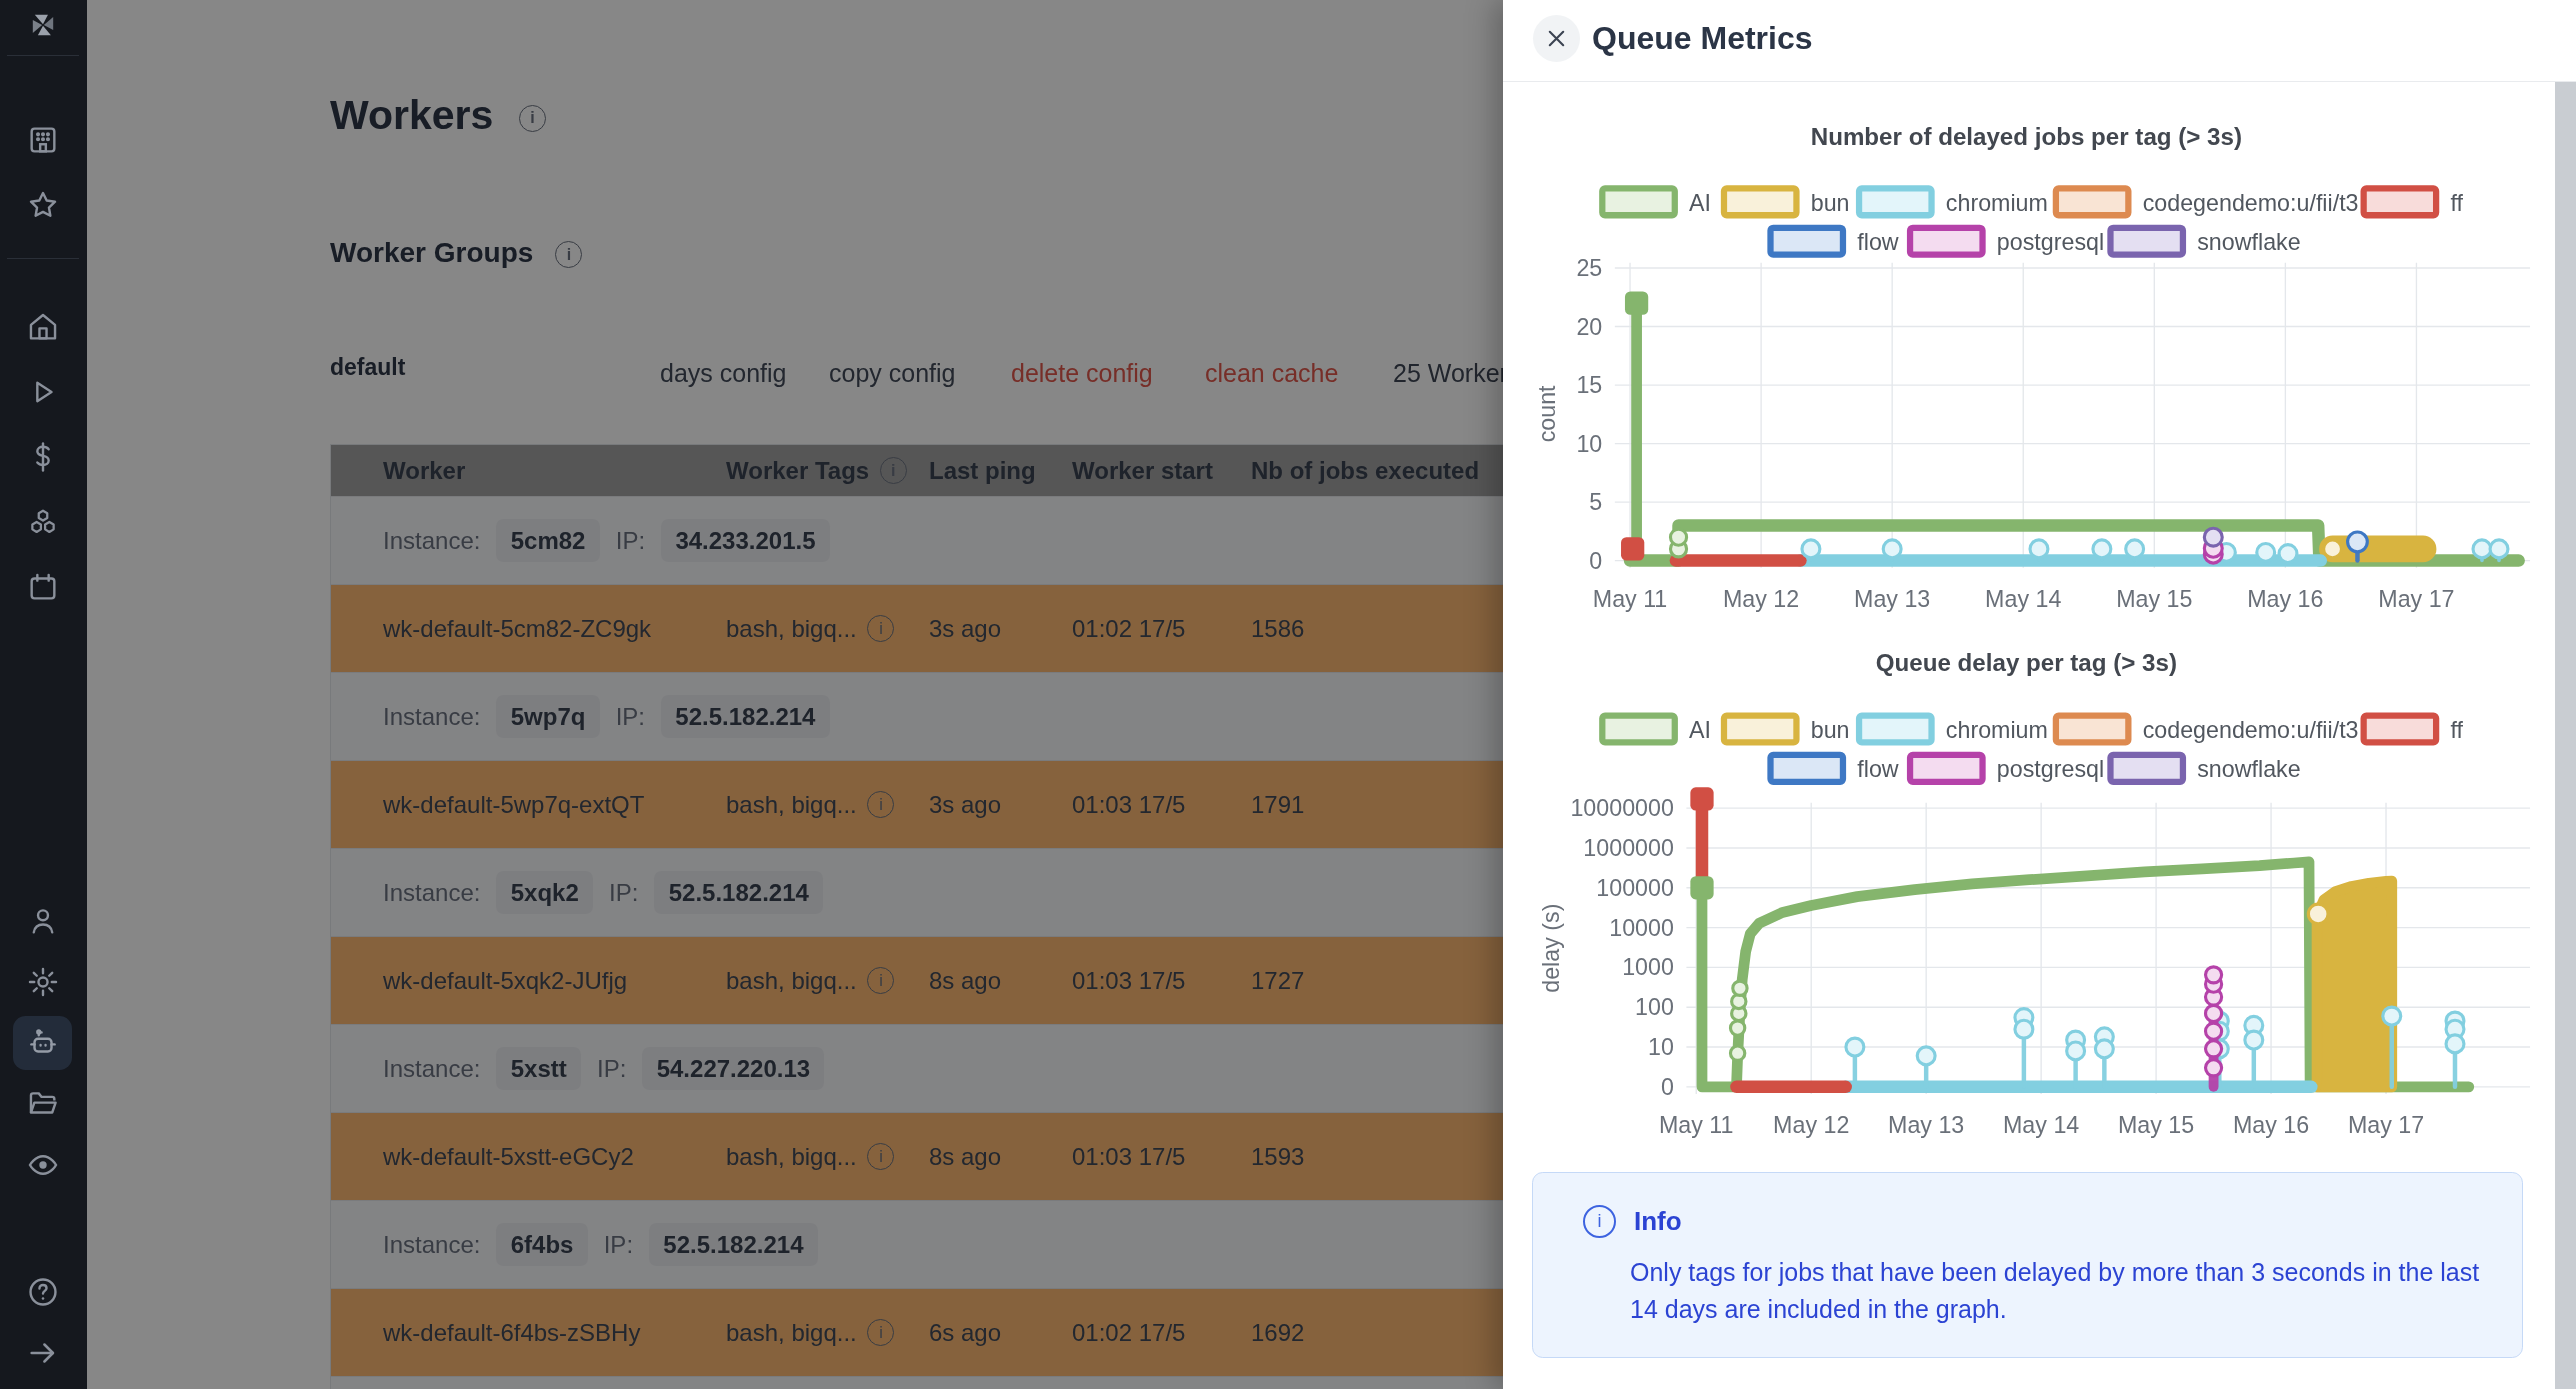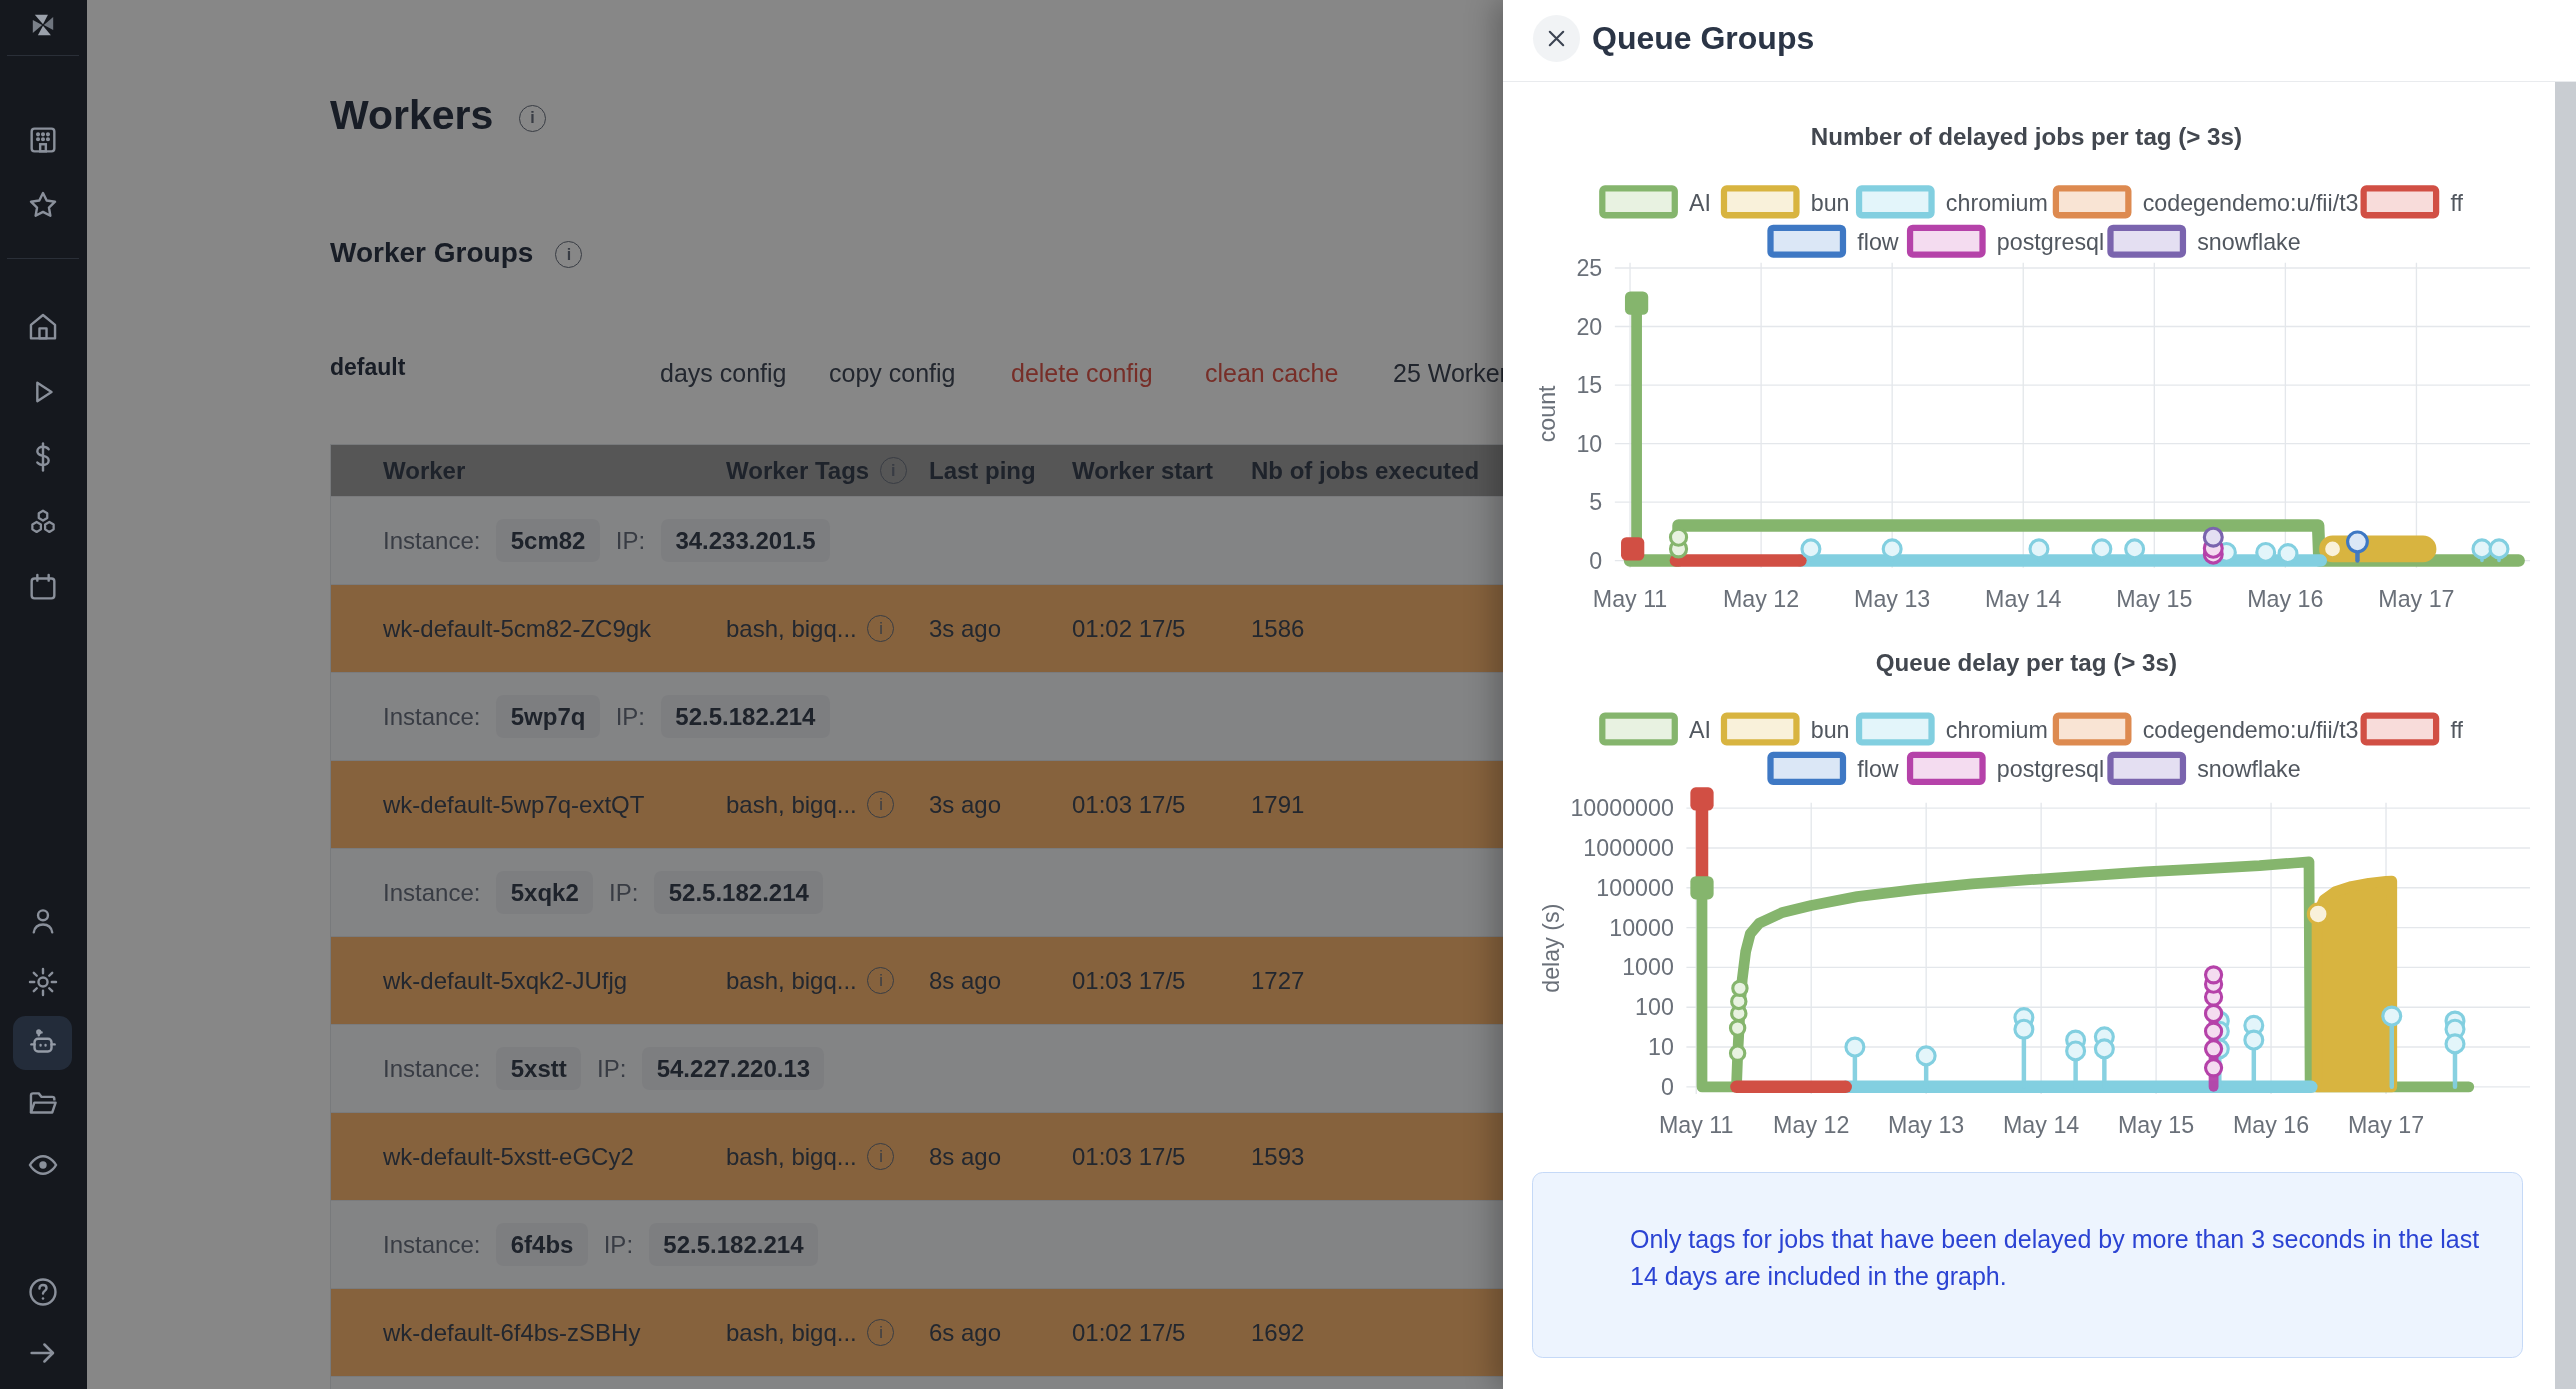--- a/index.html
+++ b/index.html
@@ -280,21 +280,21 @@
   </div>
 </div>
 
 <div class="drawer">
   <div class="dr-head">
     <button class="dr-close">
       <svg width="23" height="23" viewBox="0 0 24 24">
           <path d="M5 5l14 14M19 5L5 19" stroke="#3c4452" stroke-width="2.2" stroke-linecap="round"></path>
         </svg>
     </button>
-    <div class="dr-title">Queue Groups</div>
+    <div class="dr-title">Queue Metrics</div>
   </div>
   <div id="chart1-mount">
       <svg width="1053" height="537" viewBox="0 0 1177 600" class="chart-svg" style="top: 89px;">
         <text x="585" y="62" text-anchor="middle" class="ct-title">Number of delayed jobs per tag (&gt; 3s)</text>
         <rect x="111" y="111" width="81" height="30" rx="3" fill="#e8f2e1" stroke="#85b56d" stroke-width="7"></rect>
         <text x="208" y="136" class="ct-leg">AI</text>
         <rect x="247" y="111" width="81" height="30" rx="3" fill="#f9f1da" stroke="#d8b440" stroke-width="7"></rect>
         <text x="344" y="136" class="ct-leg">bun</text>
         <rect x="398" y="111" width="81" height="30" rx="3" fill="#e3f5fa" stroke="#82cfe0" stroke-width="7"></rect>
         <text x="495" y="136" class="ct-leg">chromium</text>
@@ -469,17 +469,21 @@
         <circle cx="794.25" cy="493.768104164975" r="9" fill="#f4dcf0" stroke="#b542a9" stroke-width="3.5"></circle>
         <circle cx="794.25" cy="472.53620832995006" r="9" fill="#f4dcf0" stroke="#b542a9" stroke-width="3.5"></circle>
         <circle cx="794.25" cy="452.7916696140943" r="9" fill="#f4dcf0" stroke="#b542a9" stroke-width="3.5"></circle>
         <circle cx="794.25" cy="432.8931372193656" r="9" fill="#f4dcf0" stroke="#b542a9" stroke-width="3.5"></circle>
         <circle cx="794.25" cy="414.6403735229029" r="9" fill="#f4dcf0" stroke="#b542a9" stroke-width="3.5"></circle>
         <circle cx="794.25" cy="400.199629950552" r="9" fill="#f4dcf0" stroke="#b542a9" stroke-width="3.5"></circle>
         <circle cx="794.25" cy="389.8253556293929" r="9" fill="#f4dcf0" stroke="#b542a9" stroke-width="3.5"></circle>
       </svg>
     </div>
   <div class="infobox">
+    <div class="ib-head">
+      <span class="ib-icon"></span>
+      <span class="ib-title">Info</span>
+    </div>
     <div class="ib-text">Only tags for jobs that have been delayed by more than 3 seconds in the last 14 days are included in the graph.</div>
   </div>
   <div class="scrollbar"></div>
 </div>
 
 
 </body></html>

